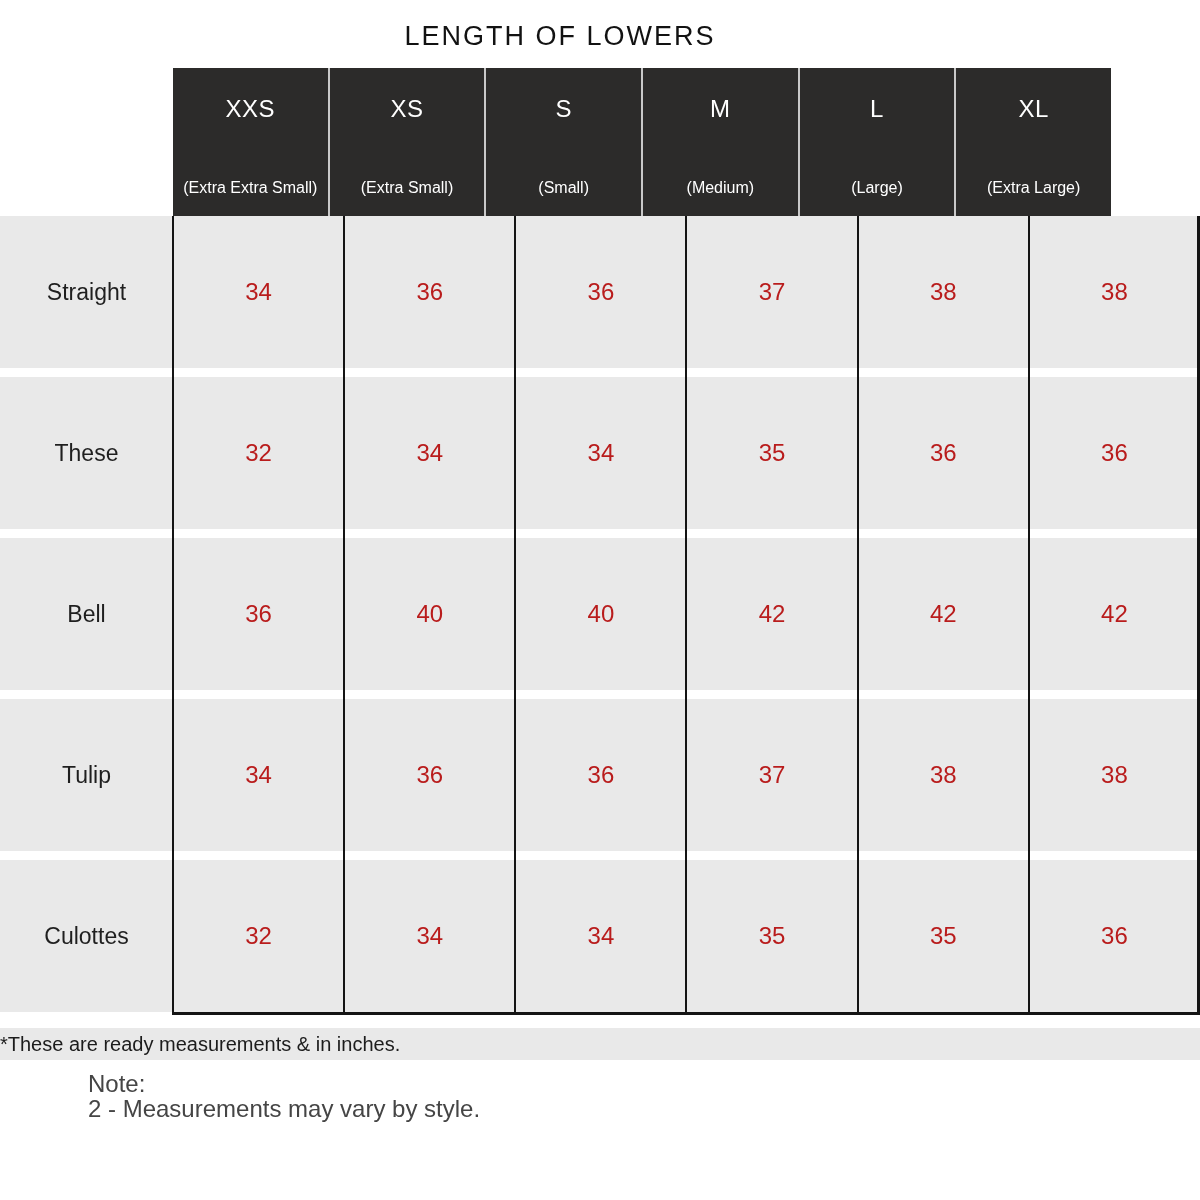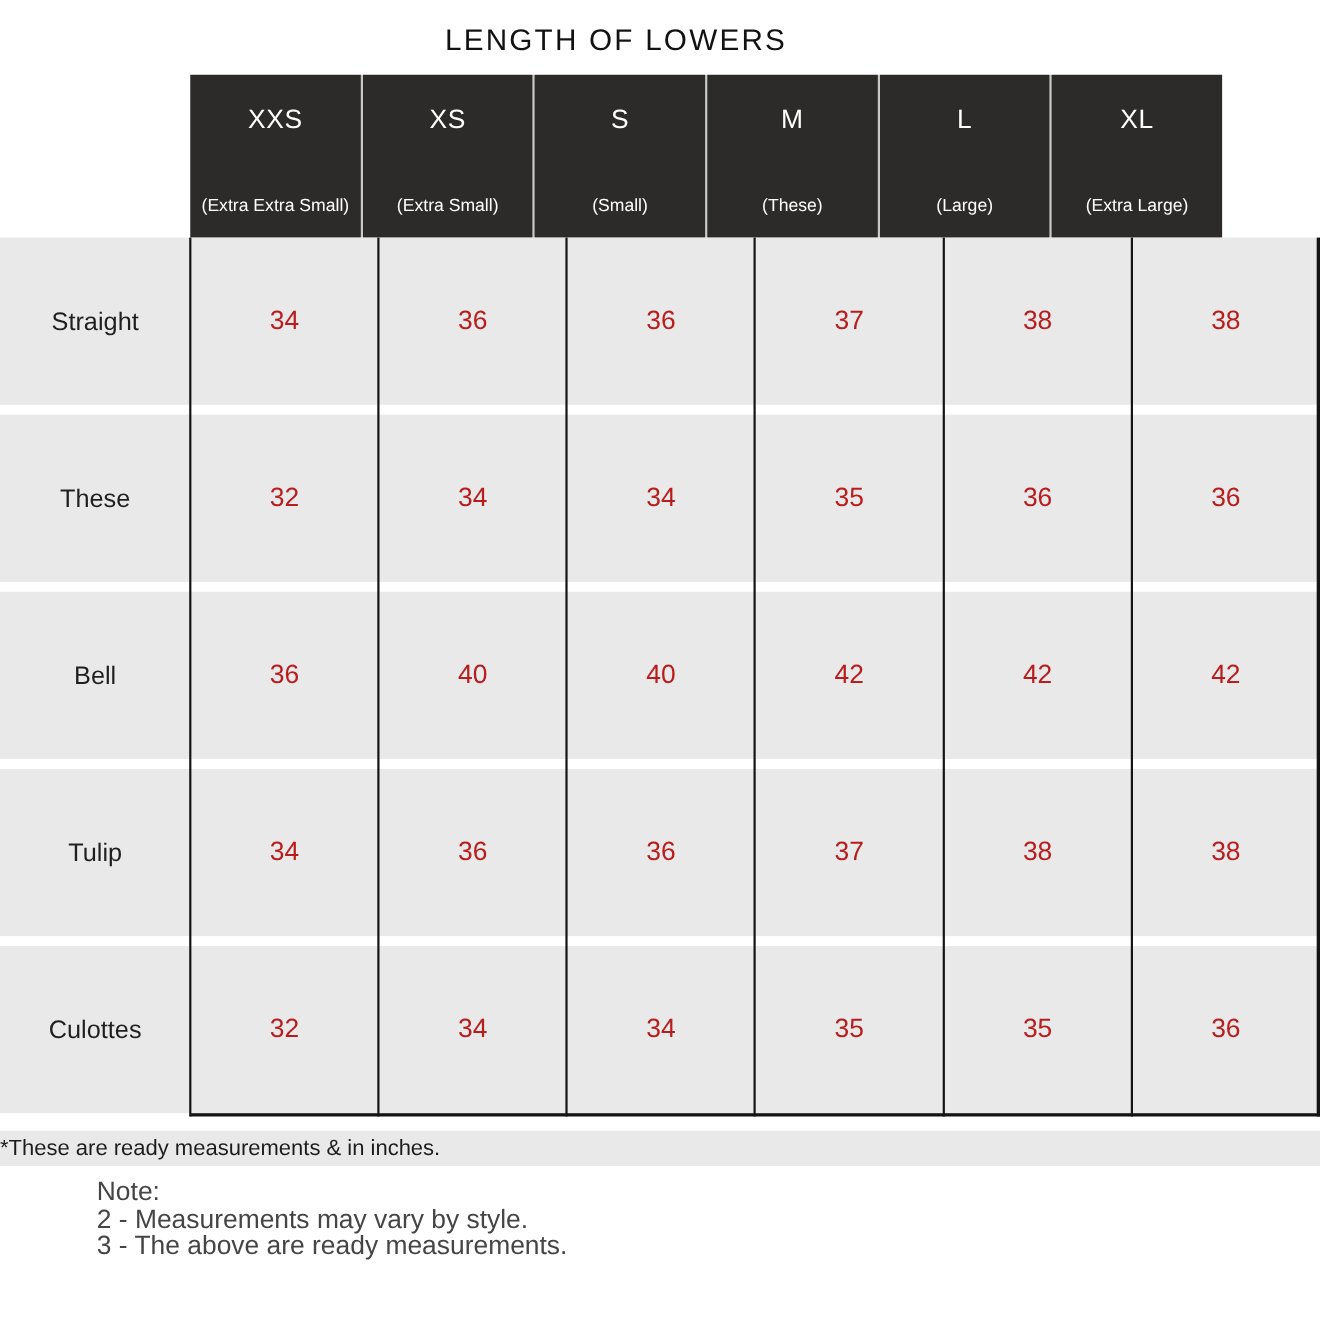--- a/index.html
+++ b/index.html
@@ -61,21 +61,21 @@
     <div class="hcell">
       <div class="hsize">XS</div>
       <div class="hfull">(Extra Small)</div>
     </div>
     <div class="hcell">
       <div class="hsize">S</div>
       <div class="hfull">(Small)</div>
     </div>
     <div class="hcell">
       <div class="hsize">M</div>
-      <div class="hfull">(These)</div>
+      <div class="hfull">(Medium)</div>
     </div>
     <div class="hcell">
       <div class="hsize">L</div>
       <div class="hfull">(Large)</div>
     </div>
     <div class="hcell">
       <div class="hsize">XL</div>
       <div class="hfull">(Extra Large)</div>
     </div>
   </div>
@@ -139,16 +139,15 @@
   <div class="vline vl-6"></div>
   <div class="hline-bottom"></div>
 
   <div class="footband">
     <span class="foottext">*These are ready measurements &amp; in inches.</span>
   </div>
 
   <div class="notes">
     <div>Note:</div>
     <div>2 - Measurements may vary by style.</div>
-    <div>3 - The above are ready measurements.</div>
   </div>
 
 </div>
 
 </body></html>

